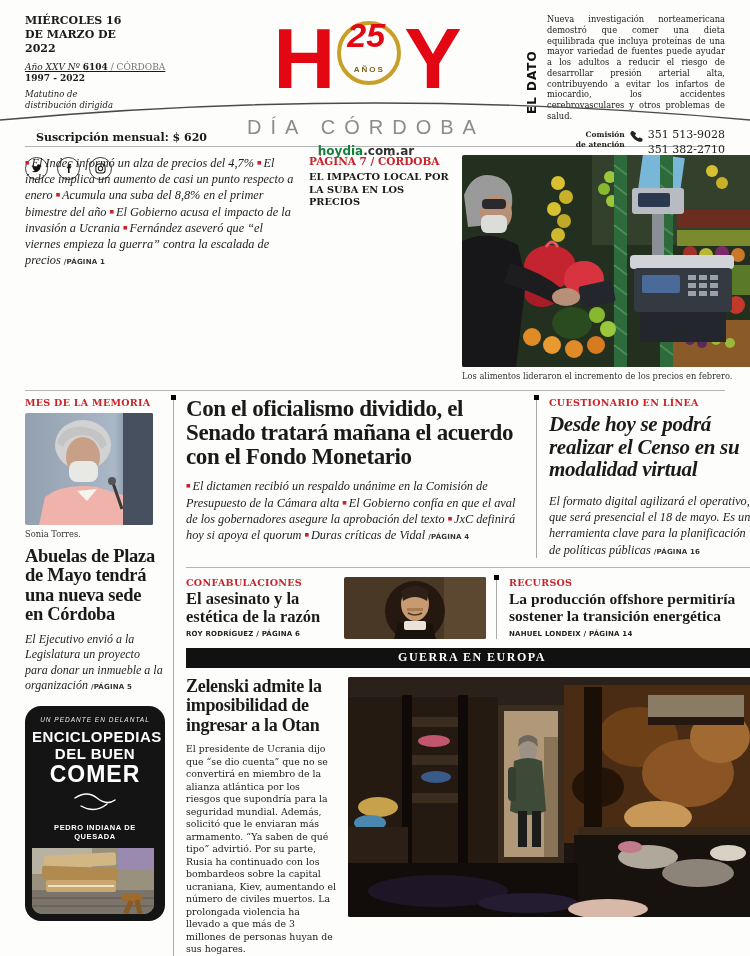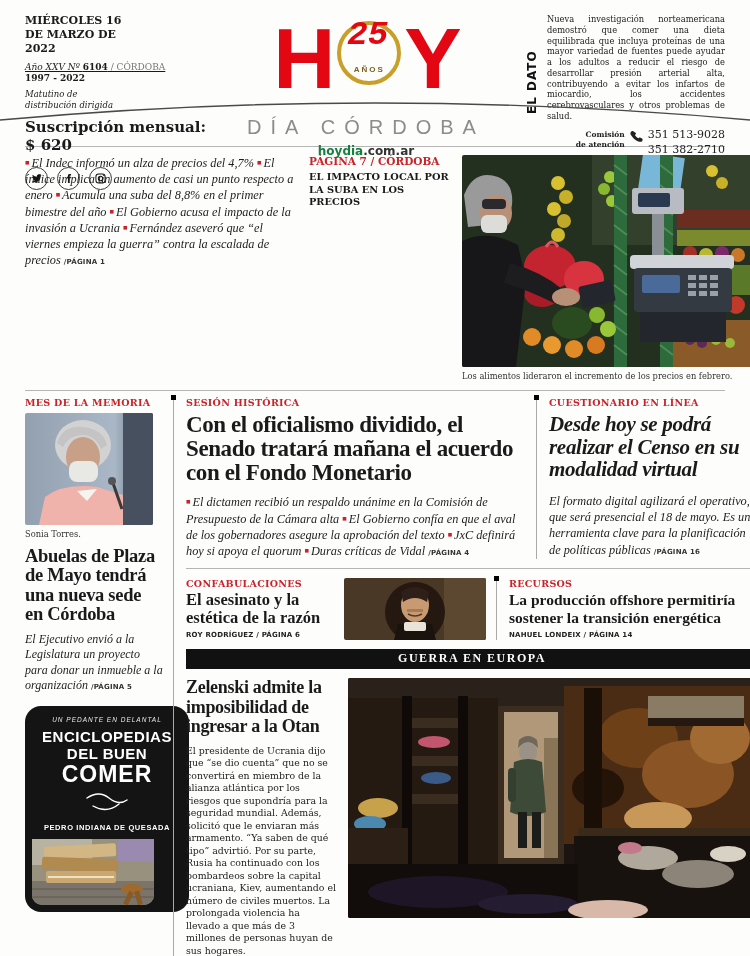--- a/index.html
+++ b/index.html
@@ -6,28 +6,28 @@
   .page{position:relative;width:750px;height:956px;background:#fdfdfc;margin:0 auto;overflow:hidden;
         font-family:"Liberation Serif",serif;color:#1a1a1a;}
   
   .masthead{display:flex;padding:14px 25px 0 25px;height:146px;box-sizing:border-box;}
   .mh-left{width:182px;font-family:"DejaVu Serif",serif;}
   .mh-date{font-weight:bold;font-size:11px;line-height:1.25;width:118px;}
   .mh-ed{font-size:9px;margin-top:7px;text-decoration:underline;}
   .mh-ed .it{font-style:italic;} .mh-ed .num{font-weight:bold;} .mh-ed .suf{color:#777;}
   .mh-years{font-weight:bold;font-size:9px;margin-top:1px;}
   .mh-dist{font-style:italic;font-size:8.5px;width:95px;margin-top:6px;line-height:1.3;}
-  .mh-sub{font-weight:bold;font-size:15px;margin-top:7px;}
+  .mh-sub{font-weight:bold;font-size:11px;margin-top:20px;text-align:right;}
   .socials{display:flex;gap:9px;margin-top:13px;}
   .soc{width:21px;height:21px;border:1.2px solid #3a3a3a;border-radius:50%;display:flex;align-items:center;justify-content:center;}
   .mh-center{flex:1;text-align:center;padding-top:2px;}
   .logo-row{display:inline-flex;align-items:center;justify-content:center;height:84px;}
   .logo-letter{font-family:"Liberation Sans",sans-serif;font-weight:900;font-size:86px;line-height:1;color:#e30613;letter-spacing:-3px;}
   .ann-badge{position:relative;width:56px;height:56px;border:4px solid #c8a028;border-radius:50%;margin:0 3px 10px 5px;flex-shrink:0;}
-  .ann-num{position:absolute;top:-9px;left:6px;font-family:Liberation Mono, monospace;font-style:italic;font-weight:bold;font-size:34px;color:#e30613;}
+  .ann-num{position:absolute;top:-9px;left:6px;font-family:Liberation Sans, sans-serif;font-style:italic;font-weight:bold;font-size:34px;color:#e30613;}
   .ann-lbl{position:absolute;bottom:7px;left:0;right:0;font-family:"Liberation Sans",sans-serif;font-size:8px;font-weight:bold;letter-spacing:2px;color:#7a621c;}
   .arc-svg{position:absolute;left:0;top:96px;width:750px;height:26px;pointer-events:none;}
   .tagline{margin-top:16px;font-family:"Liberation Sans",sans-serif;font-size:20px;letter-spacing:9px;color:#8c8c8c;}
   .website{margin-top:5px;font-family:"DejaVu Sans",sans-serif;font-weight:bold;font-size:12px;}
   .website .red{color:#15803d;} .website .dark{color:#333;}
   .mh-right{width:200px;display:flex;font-family:"DejaVu Serif",serif;}
   .eldato-lbl{writing-mode:vertical-rl;transform:rotate(180deg);font-family:"DejaVu Sans",sans-serif;
               font-weight:bold;font-size:12px;letter-spacing:1px;color:#111;height:96px;margin-top:4px;}
   .eldato-body{flex:1;padding-left:8px;}
   .eldato-text{font-size:8.3px;line-height:1.3;text-align:justify;color:#222;}
@@ -74,21 +74,21 @@
   .byline{font-family:"DejaVu Sans",sans-serif;font-weight:bold;font-size:7px;color:#222;letter-spacing:.2px;}
   .col-recursos{flex:1;padding-left:12px;}
   .rec-h{font-size:15.5px;line-height:1.12;font-weight:bold;margin:0 0 5px 0;}
   .war-banner{background:#111;color:#fff;text-align:center;font-weight:bold;font-size:12px;letter-spacing:1.5px;
               padding:2px 0 3px 0;margin-top:9px;}
   .war-row{display:flex;gap:12px;margin-top:9px;}
   .war-text{width:150px;flex-shrink:0;}
   .war-h{font-size:18px;line-height:1.08;font-weight:bold;letter-spacing:-.3px;margin:0 0 8px 0;}
   .war-body{font-family:"DejaVu Serif",serif;font-size:9.4px;line-height:1.33;color:#222;}
   
-  .promo{width:164px;background:#141414;border-radius:16px;margin-top:12px;padding:10px 7px 7px 7px;
+  .promo{width:140px;background:#141414;border-radius:16px;margin-top:12px;padding:10px 7px 7px 7px;
          box-sizing:border-box;text-align:center;color:#fff;font-family:"Liberation Sans",sans-serif;}
   .promo-top{font-style:italic;font-size:6.5px;letter-spacing:1px;color:#e8e8e8;margin-bottom:6px;}
   .promo-t1,.promo-t2{font-weight:bold;font-size:15px;letter-spacing:.5px;line-height:1.1;}
   .promo-t3{font-weight:bold;font-size:23px;letter-spacing:1px;line-height:1.05;}
   .promo-author{font-weight:bold;font-size:7.5px;letter-spacing:.6px;margin-top:5px;}
   .promo-photo{margin-top:7px;border-radius:0 0 10px 10px;display:block;}
 </style>
 </head>
 <body>
 
@@ -332,21 +332,20 @@
         </svg>
       </div>
     </div>
 
     <div class="vdiv"></div>
 
     <div class="main-right">
 
       <div class="row-a">
         <div class="col-senado">
-          <div class="kicker">SESIÓN HISTÓRICA</div>
           <div class="sen-h">Con el oficialismo dividido, el Senado tratará mañana el acuerdo con el Fondo Monetario</div>
           <div class="sen-bullets">
             <span class="seg">El dictamen recibió un respaldo unánime en la Comisión de Presupuesto de la Cámara alta</span>
             <span class="seg">El Gobierno confía en que el aval de los gobernadores asegure la aprobación del texto</span>
             <span class="seg">JxC definirá hoy si apoya el quorum</span>
             <span class="seg">Duras críticas de Vidal </span><span class="pref">/PÁGINA 4</span>
           </div>
         </div>
         <div class="vdiv"></div>
         <div class="col-censo">

